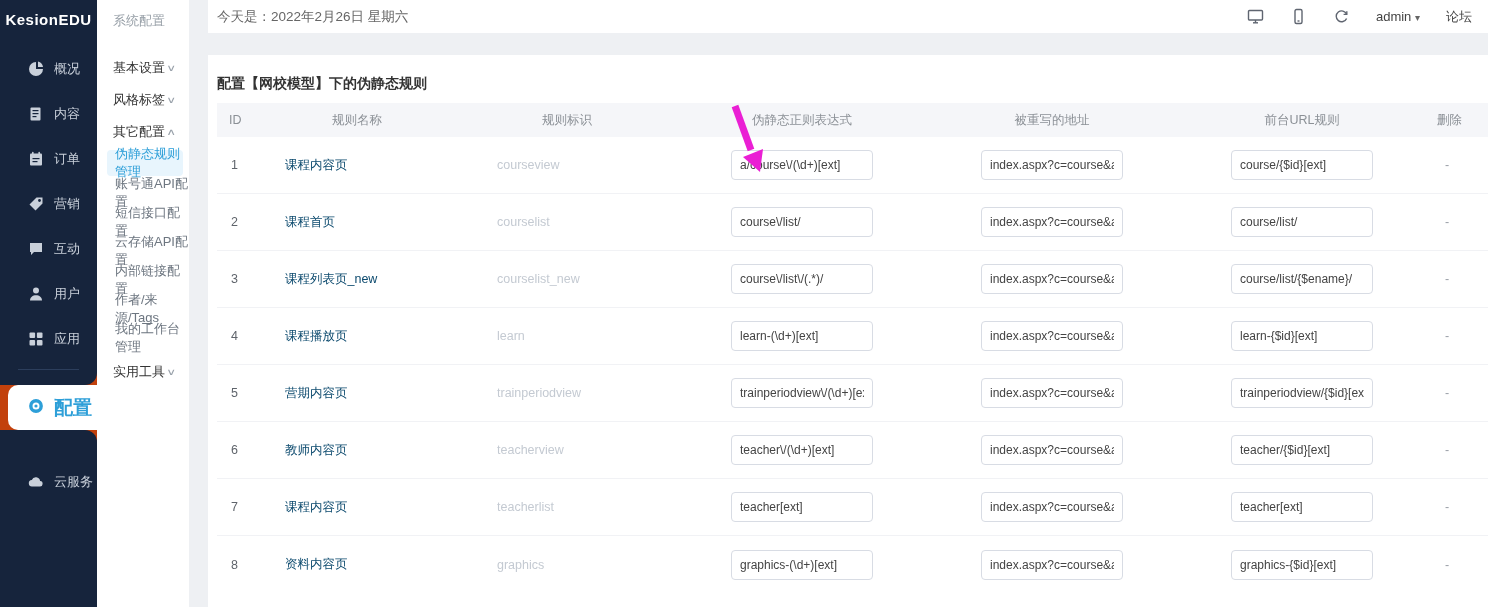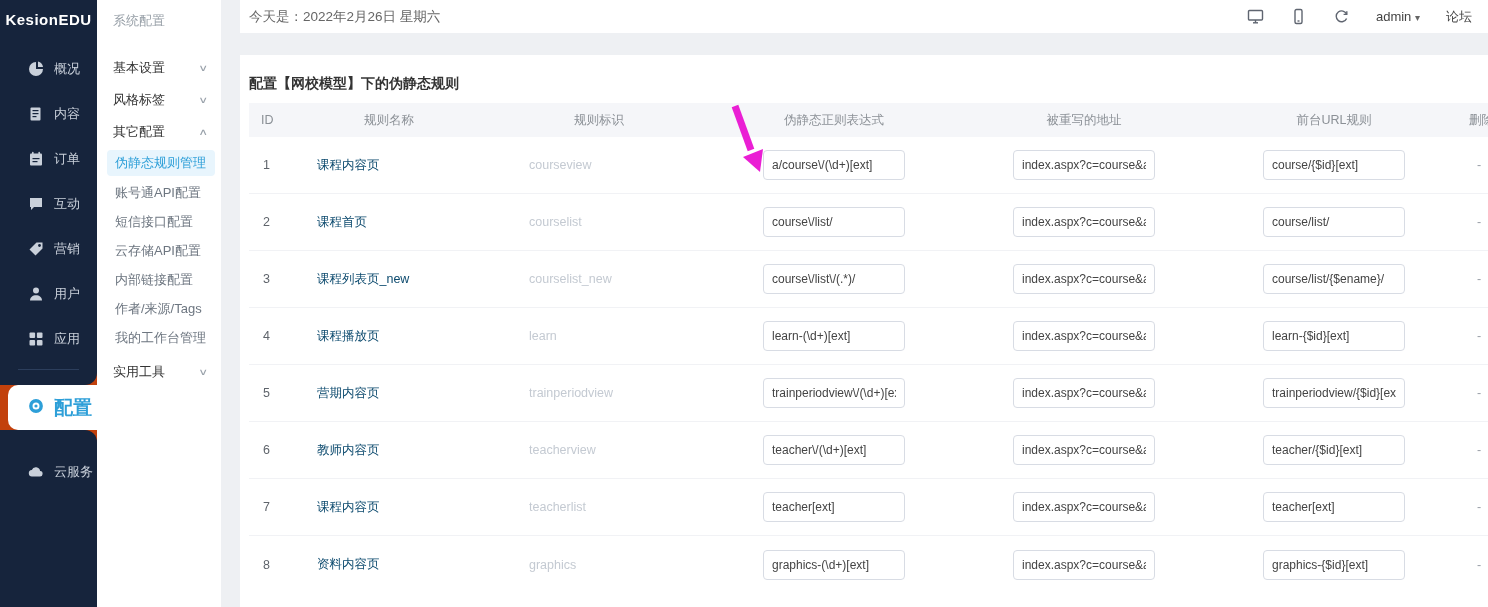--- a/index.html
+++ b/index.html
@@ -7,31 +7,31 @@
   body {
     font-family:"Liberation Sans","DejaVu Sans",sans-serif;
     background:#eef0f3; color:#333;
     display:flex; position:relative;
   }
 
   
   .sidebar { width:97px; flex:none; background:#c2410c; position:relative; display:flex; flex-direction:column; z-index:2; }
   .edge-strip { position:absolute; left:0; top:0; width:8px; height:607px; background:#16243c; }
   .sb-top { height:385px; background:#16243c; border-bottom-right-radius:12px; position:relative; z-index:1; display:flex; flex-direction:column; }
-  .sb-bottom { flex:1; background:#16243c; border-top-right-radius:12px; position:relative; z-index:1; padding-top:22px; }
+  .sb-bottom { flex:1; background:#16243c; border-top-right-radius:12px; position:relative; z-index:1; padding-top:32px; }
   .logo { height:38px; display:flex; align-items:center; justify-content:center; color:#fff; font-weight:bold; font-size:15px; letter-spacing:.5px; }
   .nav-item { height:45px; display:flex; align-items:center; padding-left:28px; gap:10px; color:#c9d0da; font-size:13px; cursor:pointer; }
   .nav-item .ni { width:16px; height:16px; display:inline-flex; }
   .nav-item svg { width:16px; height:16px; fill:#c9d0da; stroke:#c9d0da; }
   .sb-divider { height:1px; background:#2c3e5c; margin:8px 18px 0 18px; }
   .sb-notch { height:45px; background:#fff; margin-left:8px; border-radius:10px 0 0 10px; display:flex; align-items:center; padding-left:20px; gap:10px; color:#2d9fd8; font-size:19px; font-weight:bold; cursor:pointer; position:relative; z-index:2; }
   .sb-notch svg { width:16px; height:16px; fill:#2d9fd8; stroke:#2d9fd8; }
 
   
-  .submenu { width:124px; flex:none; background:#fff; padding:12px 0 0 16px; font-size:13px; z-index:1; }
+  .submenu { width:92px; flex:none; background:#fff; padding:12px 0 0 16px; font-size:13px; z-index:1; }
   .sm-title { color:#98a0a8; margin-bottom:22px; }
   .sm-section { display:flex; align-items:center; justify-content:space-between; padding-right:14px; height:32px; color:#333; font-weight:normal; cursor:pointer; }
   .sm-chevron { color:#9aa2ab; font-size:9px; transform:scaleX(1.5); }
   .sm-sub { margin:2px 0 4px 0; }
   .sm-child { height:29px; display:flex; align-items:center; color:#6d7680; cursor:pointer; padding-left:2px; }
   .sm-child.active { background:#e8f5fd; color:#2d9fd8; border-radius:4px; margin:2px 6px 2px -6px; padding-left:8px; height:26px; }
 
   .gutter { width:19px; flex:none; background:#eef0f3; }
 
   
@@ -104,33 +104,33 @@
             <rect x="10.4" y="0.8" width="1.6" height="3.4" rx="0.8" stroke="none"></rect>
             <rect x="4.5" y="7" width="7" height="1.2" fill="#16243c" stroke="none"></rect>
             <rect x="4.5" y="10" width="5" height="1.2" fill="#16243c" stroke="none"></rect>
           </svg>
         </span>
       <span>订单</span>
     </div>
     <div class="nav-item">
       <span class="ni">
           <svg viewBox="0 0 16 16">
-            <path d="M2 2h12v9H6l-3 3v-3H2z" stroke="none"></path>
-          </svg>
-        </span>
-      <span>互动</span>
-    </div>
-    <div class="nav-item">
-      <span class="ni">
-          <svg viewBox="0 0 16 16">
             <path d="M1.5 8.5 L8.5 1.5 H14.5 V7.5 L7.5 14.5 Z" stroke="none"></path>
             <circle cx="11.5" cy="4.5" r="1.4" fill="#16243c" stroke="none"></circle>
           </svg>
         </span>
       <span>营销</span>
+    </div>
+    <div class="nav-item">
+      <span class="ni">
+          <svg viewBox="0 0 16 16">
+            <path d="M2 2h12v9H6l-3 3v-3H2z" stroke="none"></path>
+          </svg>
+        </span>
+      <span>互动</span>
     </div>
     <div class="nav-item">
       <span class="ni">
           <svg viewBox="0 0 16 16">
             <circle cx="8" cy="4.6" r="3" stroke="none"></circle>
             <path d="M2 14.5c0-3.3 2.7-5.3 6-5.3s6 2 6 5.3z" stroke="none"></path>
           </svg>
         </span>
       <span>用户</span>
     </div>

